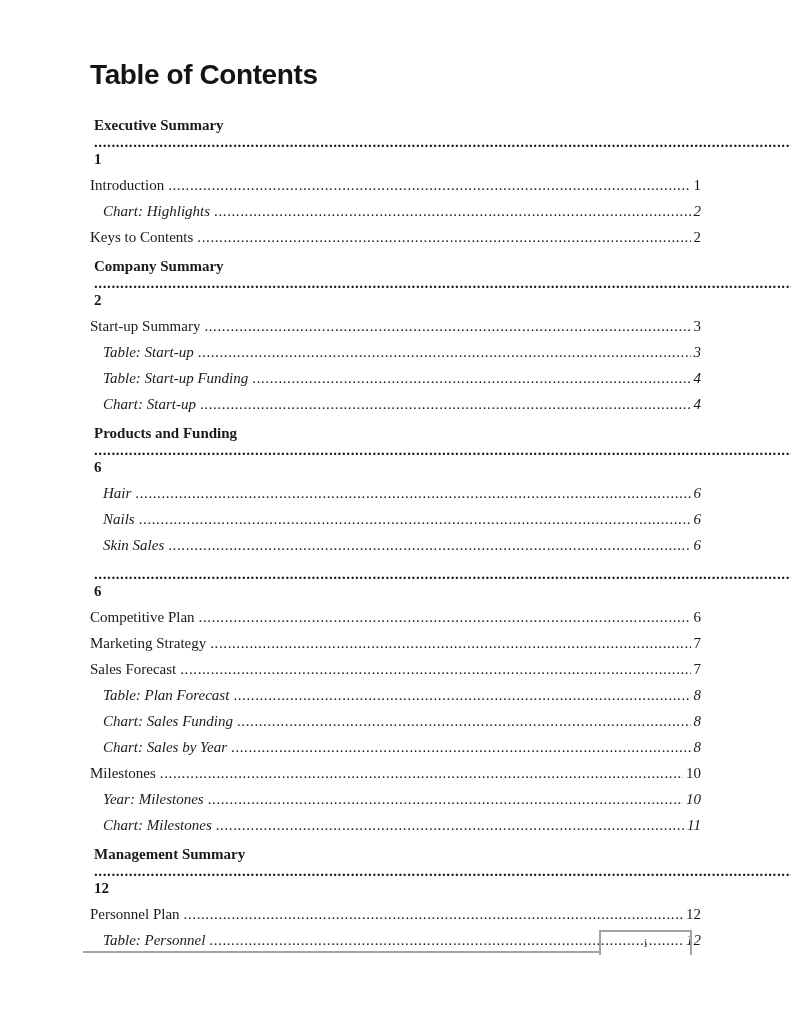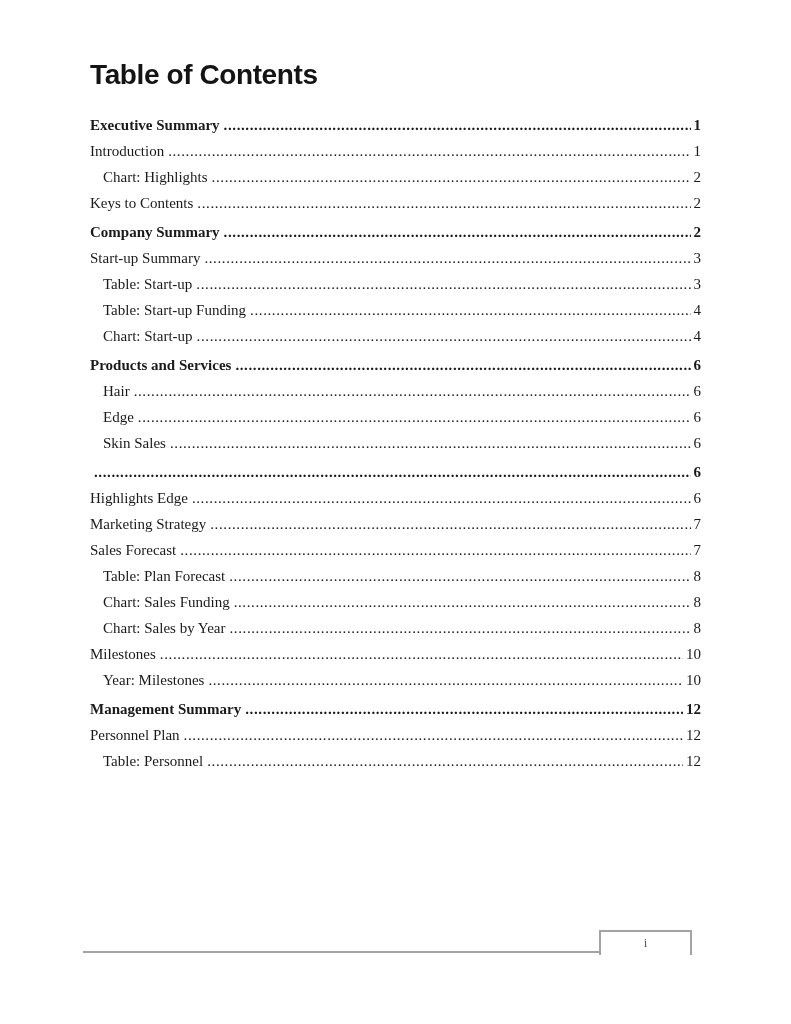--- a/index.html
+++ b/index.html
@@ -24,23 +24,23 @@
     color: #141414;
   }
   .toc { margin-top: 25px; }
   .toc-row {
     display: flex;
     align-items: baseline;
     font-size: 15px;
     line-height: 17px;
     margin-bottom: 9px;
   }
-  .toc-row.lvl1 { font-weight: bold; margin-top: 12px; }
+  .toc-row.lvl1 { font-weight: bold; margin-top: 12px; flex-direction: column; }
   .toc-row.lvl1:first-child { margin-top: 0; }
-  .toc-row.lvl3 { padding-left: 13px; }
+  .toc-row.lvl3 { font-style: italic; padding-left: 13px; }
   .toc-label { white-space: nowrap; }
   .toc-dots {
     flex: 1;
     overflow: hidden;
     white-space: nowrap;
     margin: 0 3px 0 4px;
     font-style: normal;
   }
   .toc-dots::after {
     content: "............................................................................................................................................................................................................................................................................................................";
@@ -113,45 +113,45 @@
         <span class="toc-label">Table: Start-up Funding</span>
         <span class="toc-dots"></span>
         <span class="toc-page">4</span>
       </div>
       <div class="toc-row lvl3">
         <span class="toc-label">Chart: Start-up</span>
         <span class="toc-dots"></span>
         <span class="toc-page">4</span>
       </div>
       <div class="toc-row lvl1">
-        <span class="toc-label">Products and Services</span>
+        <span class="toc-label">Products and Funding</span>
         <span class="toc-dots"></span>
         <span class="toc-page">6</span>
       </div>
       <div class="toc-row lvl3">
         <span class="toc-label">Hair</span>
         <span class="toc-dots"></span>
         <span class="toc-page">6</span>
       </div>
       <div class="toc-row lvl3">
-        <span class="toc-label">Edge</span>
+        <span class="toc-label">Nails</span>
         <span class="toc-dots"></span>
         <span class="toc-page">6</span>
       </div>
       <div class="toc-row lvl3">
         <span class="toc-label">Skin Sales</span>
         <span class="toc-dots"></span>
         <span class="toc-page">6</span>
       </div>
       <div class="toc-row lvl1">
         <span class="toc-dots"></span>
         <span class="toc-page">6</span>
       </div>
       <div class="toc-row lvl2">
-        <span class="toc-label">Highlights Edge</span>
+        <span class="toc-label">Competitive Plan</span>
         <span class="toc-dots"></span>
         <span class="toc-page">6</span>
       </div>
       <div class="toc-row lvl2">
         <span class="toc-label">Marketing Strategy</span>
         <span class="toc-dots"></span>
         <span class="toc-page">7</span>
       </div>
       <div class="toc-row lvl2">
         <span class="toc-label">Sales Forecast</span>
@@ -175,20 +175,25 @@
       </div>
       <div class="toc-row lvl2">
         <span class="toc-label">Milestones</span>
         <span class="toc-dots"></span>
         <span class="toc-page">10</span>
       </div>
       <div class="toc-row lvl3">
         <span class="toc-label">Year: Milestones</span>
         <span class="toc-dots"></span>
         <span class="toc-page">10</span>
+      </div>
+      <div class="toc-row lvl3">
+        <span class="toc-label">Chart: Milestones</span>
+        <span class="toc-dots"></span>
+        <span class="toc-page">11</span>
       </div>
       <div class="toc-row lvl1">
         <span class="toc-label">Management Summary</span>
         <span class="toc-dots"></span>
         <span class="toc-page">12</span>
       </div>
       <div class="toc-row lvl2">
         <span class="toc-label">Personnel Plan</span>
         <span class="toc-dots"></span>
         <span class="toc-page">12</span>

